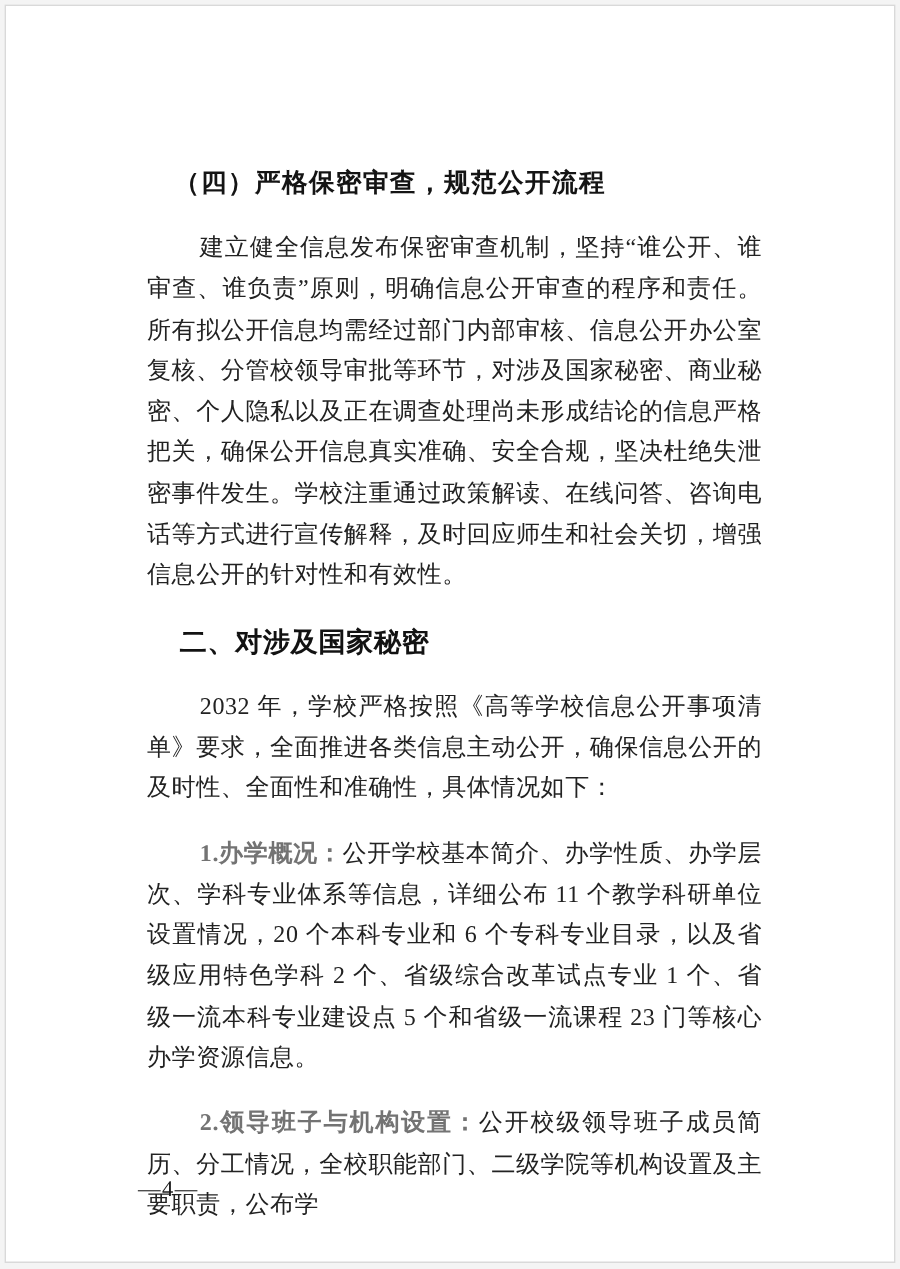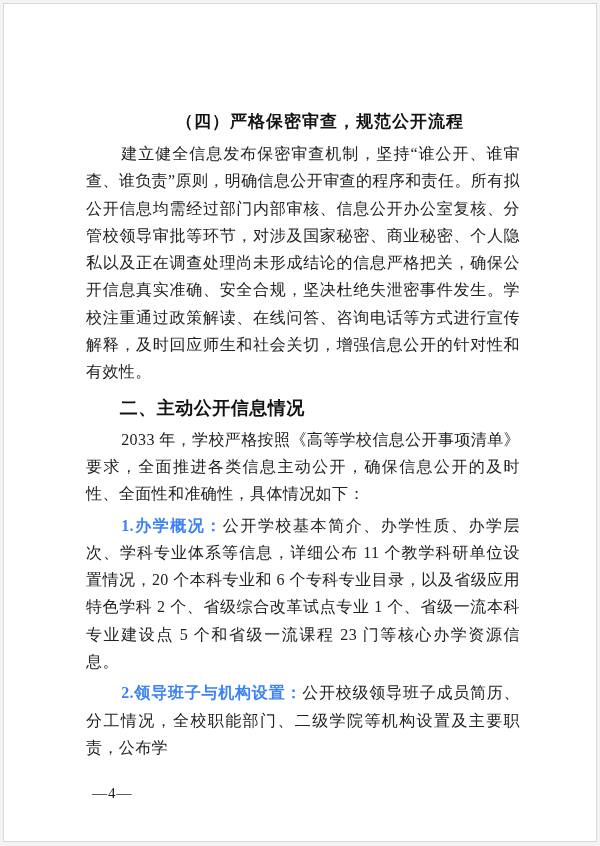--- a/index.html
+++ b/index.html
@@ -25,47 +25,46 @@
   }
   .h-kai {
     margin: 0;
     font-family: "Liberation Serif", "DejaVu Serif", serif;
     font-weight: 700;
     font-size: 17px;
     line-height: 28px;
     text-indent: 2em;
     color: #141414;
     letter-spacing: 1px;
-    text-align: center;
   }
   .h-hei {
     margin: 0;
     margin-top: 8px;
     font-family: "Liberation Sans", "DejaVu Sans", sans-serif;
     font-weight: 700;
     font-size: 18px;
     line-height: 28px;
     text-indent: 2.1em;
     color: #121212;
     letter-spacing: 0.5px;
   }
   .h-kai.second { margin-top: 4px; }
   p.body-par {
-    margin: 4px;
+    margin: 16px;
     font-family: "Liberation Serif", "DejaVu Serif", serif;
     font-size: 16px;
     line-height: 27.3px;
     text-align: justify;
     text-indent: 2.2em;
     color: #222222;
     letter-spacing: 0.4px;
   }
   p.body-par .lead {
     font-weight: 700;
-    color: #3b82f6;
+    color: #737373;
   }
   .p1 { margin-top: 10px; }
   .p2 { margin-top: 7px; }
   .h3 { margin-top: 4px; }
   .p3 { margin-top: 9px; }
   .p4 { margin-top: 3px; }
   .page-footer {
     position: absolute;
     left: 88px; top: 781px;
     font-family: "Liberation Serif", "DejaVu Serif", serif;
@@ -77,23 +76,23 @@
 </head>
 <body>
 
 <div class="paper">
   <div class="content">
 
     <h3 class="h-kai">（四）严格保密审查，规范公开流程</h3>
 
     <p class="body-par p1">建立健全信息发布保密审查机制，坚持“谁公开、谁审查、谁负责”原则，明确信息公开审查的程序和责任。所有拟公开信息均需经过部门内部审核、信息公开办公室复核、分管校领导审批等环节，对涉及国家秘密、商业秘密、个人隐私以及正在调查处理尚未形成结论的信息严格把关，确保公开信息真实准确、安全合规，坚决杜绝失泄密事件发生。学校注重通过政策解读、在线问答、咨询电话等方式进行宣传解释，及时回应师生和社会关切，增强信息公开的针对性和有效性。</p>
 
-    <h2 class="h-hei">二、主动公开信息情况</h2>
+    <h2 class="h-hei">二、对涉及国家秘密</h2>
 
-    <p class="body-par p2">2033 年，学校严格按照《高等学校信息公开事项清单》要求，全面推进各类信息主动公开，确保信息公开的及时性、全面性和准确性，具体情况如下：</p>
+    <p class="body-par p2">2032 年，学校严格按照《高等学校信息公开事项清单》要求，全面推进各类信息主动公开，确保信息公开的及时性、全面性和准确性，具体情况如下：</p>
 
 
     <p class="body-par p3"><span class="lead">1.办学概况：</span><span>公开学校基本简介、办学性质、办学层次、学科专业体系等信息，详细公布 11 个教学科研单位设置情况，20 个本科专业和 6 个专科专业目录，以及省级应用特色学科 2 个、省级综合改革试点专业 1 个、省级一流本科专业建设点 5 个和省级一流课程 23 门等核心办学资源信息。</span></p>
 
     <p class="body-par p4"><span class="lead">2.领导班子与机构设置：</span><span>公开校级领导班子成员简历、分工情况，全校职能部门、二级学院等机构设置及主要职责，公布学</span></p>
 
   </div>
 
   <div class="page-footer">—4—</div>
 </div>

